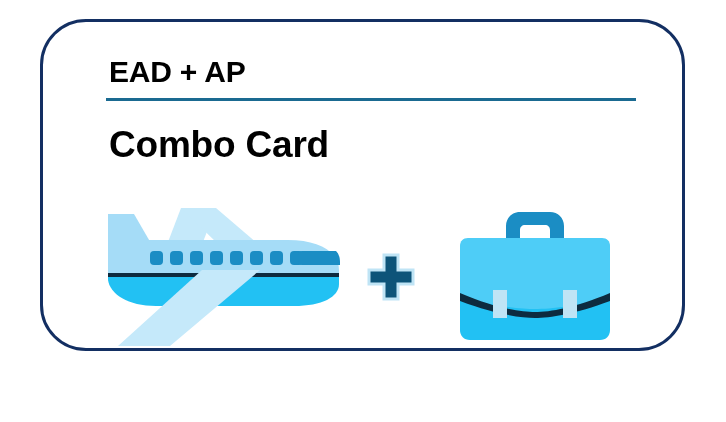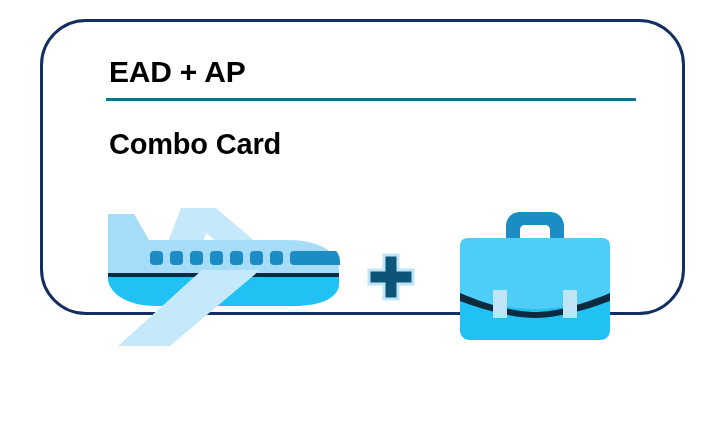--- a/index.html
+++ b/index.html
@@ -21,21 +21,21 @@
     height: 422px;
     background: #ffffff;
   }
 
   
   .combo-card {
     position: absolute;
     left: 40px;
     top: 19px;
     width: 645px;
-    height: 296px;
+    height: 332px;
     box-sizing: border-box;
     border: 3px solid #132f62;
     border-radius: 46px;
     background: #ffffff;
   }
 
   
   .card-header {
     position: absolute;
     left: 63px;      
@@ -54,21 +54,21 @@
   }
 
   .title-rule {
     width: 530px;
     height: 3px;
     background: #1a6a91;
     margin-top: 9px;
   }
 
   .card-subtitle {
-    font-size: 29px;
+    font-size: 37px;
     font-weight: bold;
     color: #000000;
     letter-spacing: -0.2px;
     line-height: 33px;
     white-space: nowrap;
     margin: 27px 0 0 3px;
   }
 
   
   .icon-row {

